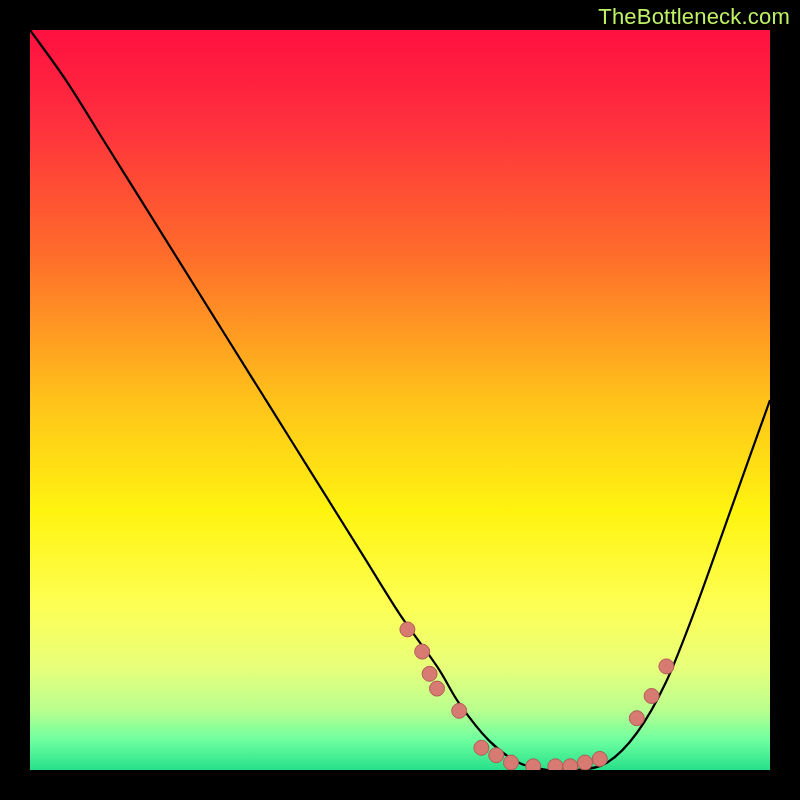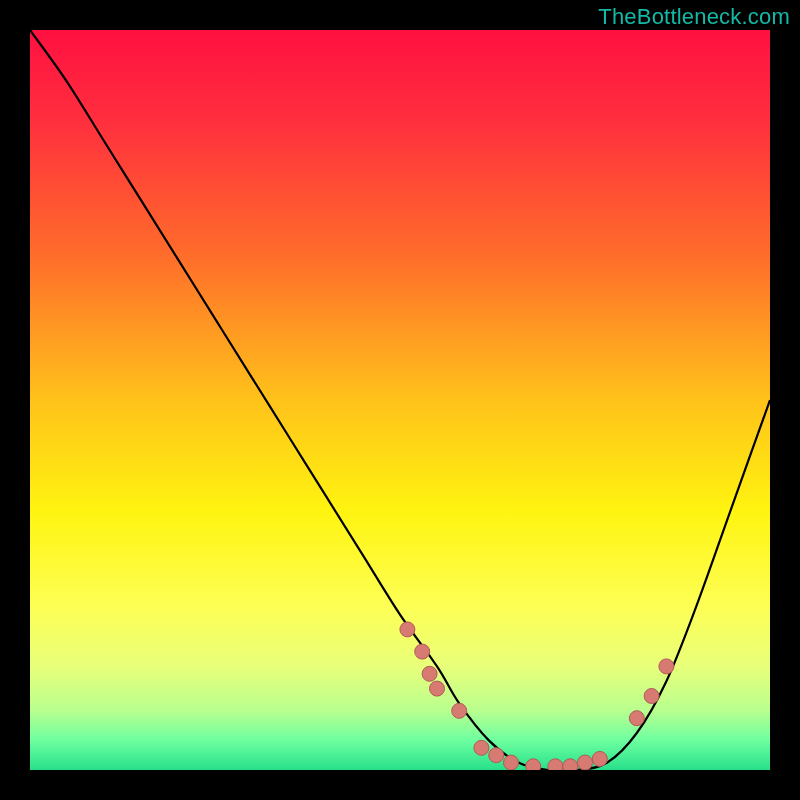--- a/index.html
+++ b/index.html
@@ -20,21 +20,21 @@
     overflow: hidden;
   }
   .gradient {
     position: absolute;
     left: 0; top: 0; right: 0; bottom: 0;
   }
   .watermark {
     position: absolute;
     top: 4px;
     right: 10px;
-    color: #14b8a6;
+    color: #bef264;
     font-size: 22px;
     font-weight: 500;
     letter-spacing: 0.2px;
     z-index: 4;
   }
   svg.curve {
     position: absolute;
     left: 0; top: 0;
     width: 740px;
     height: 740px;

